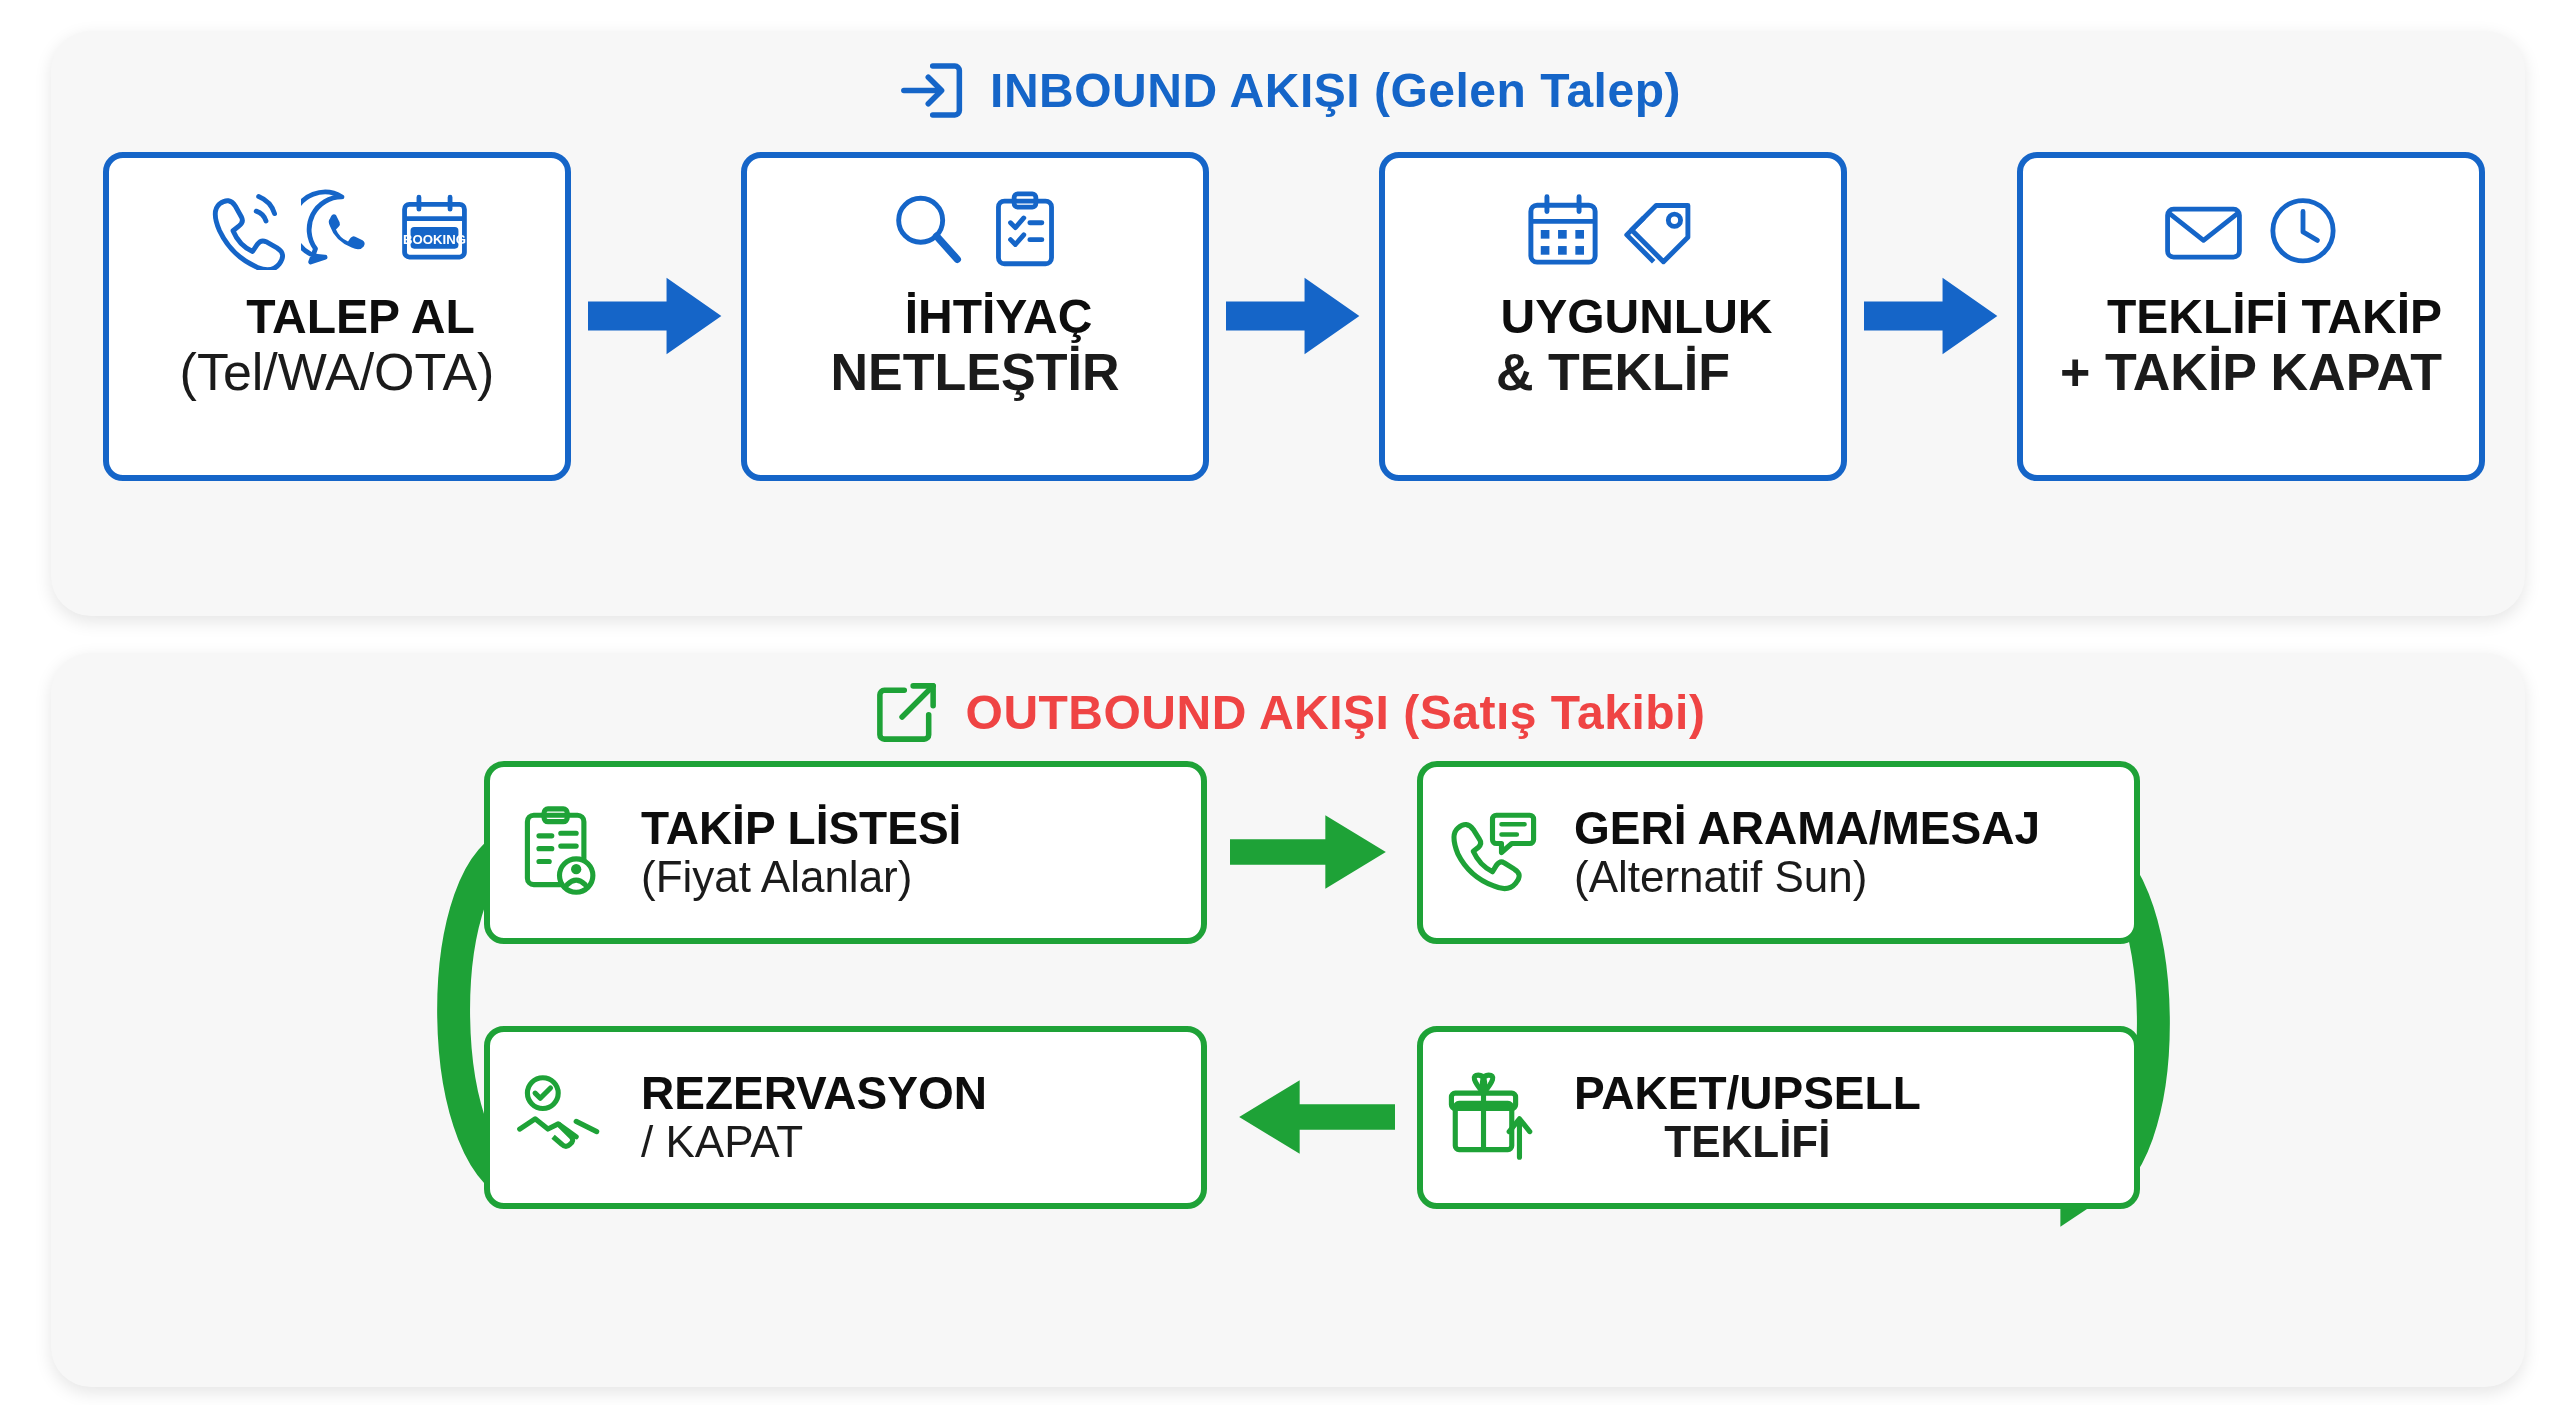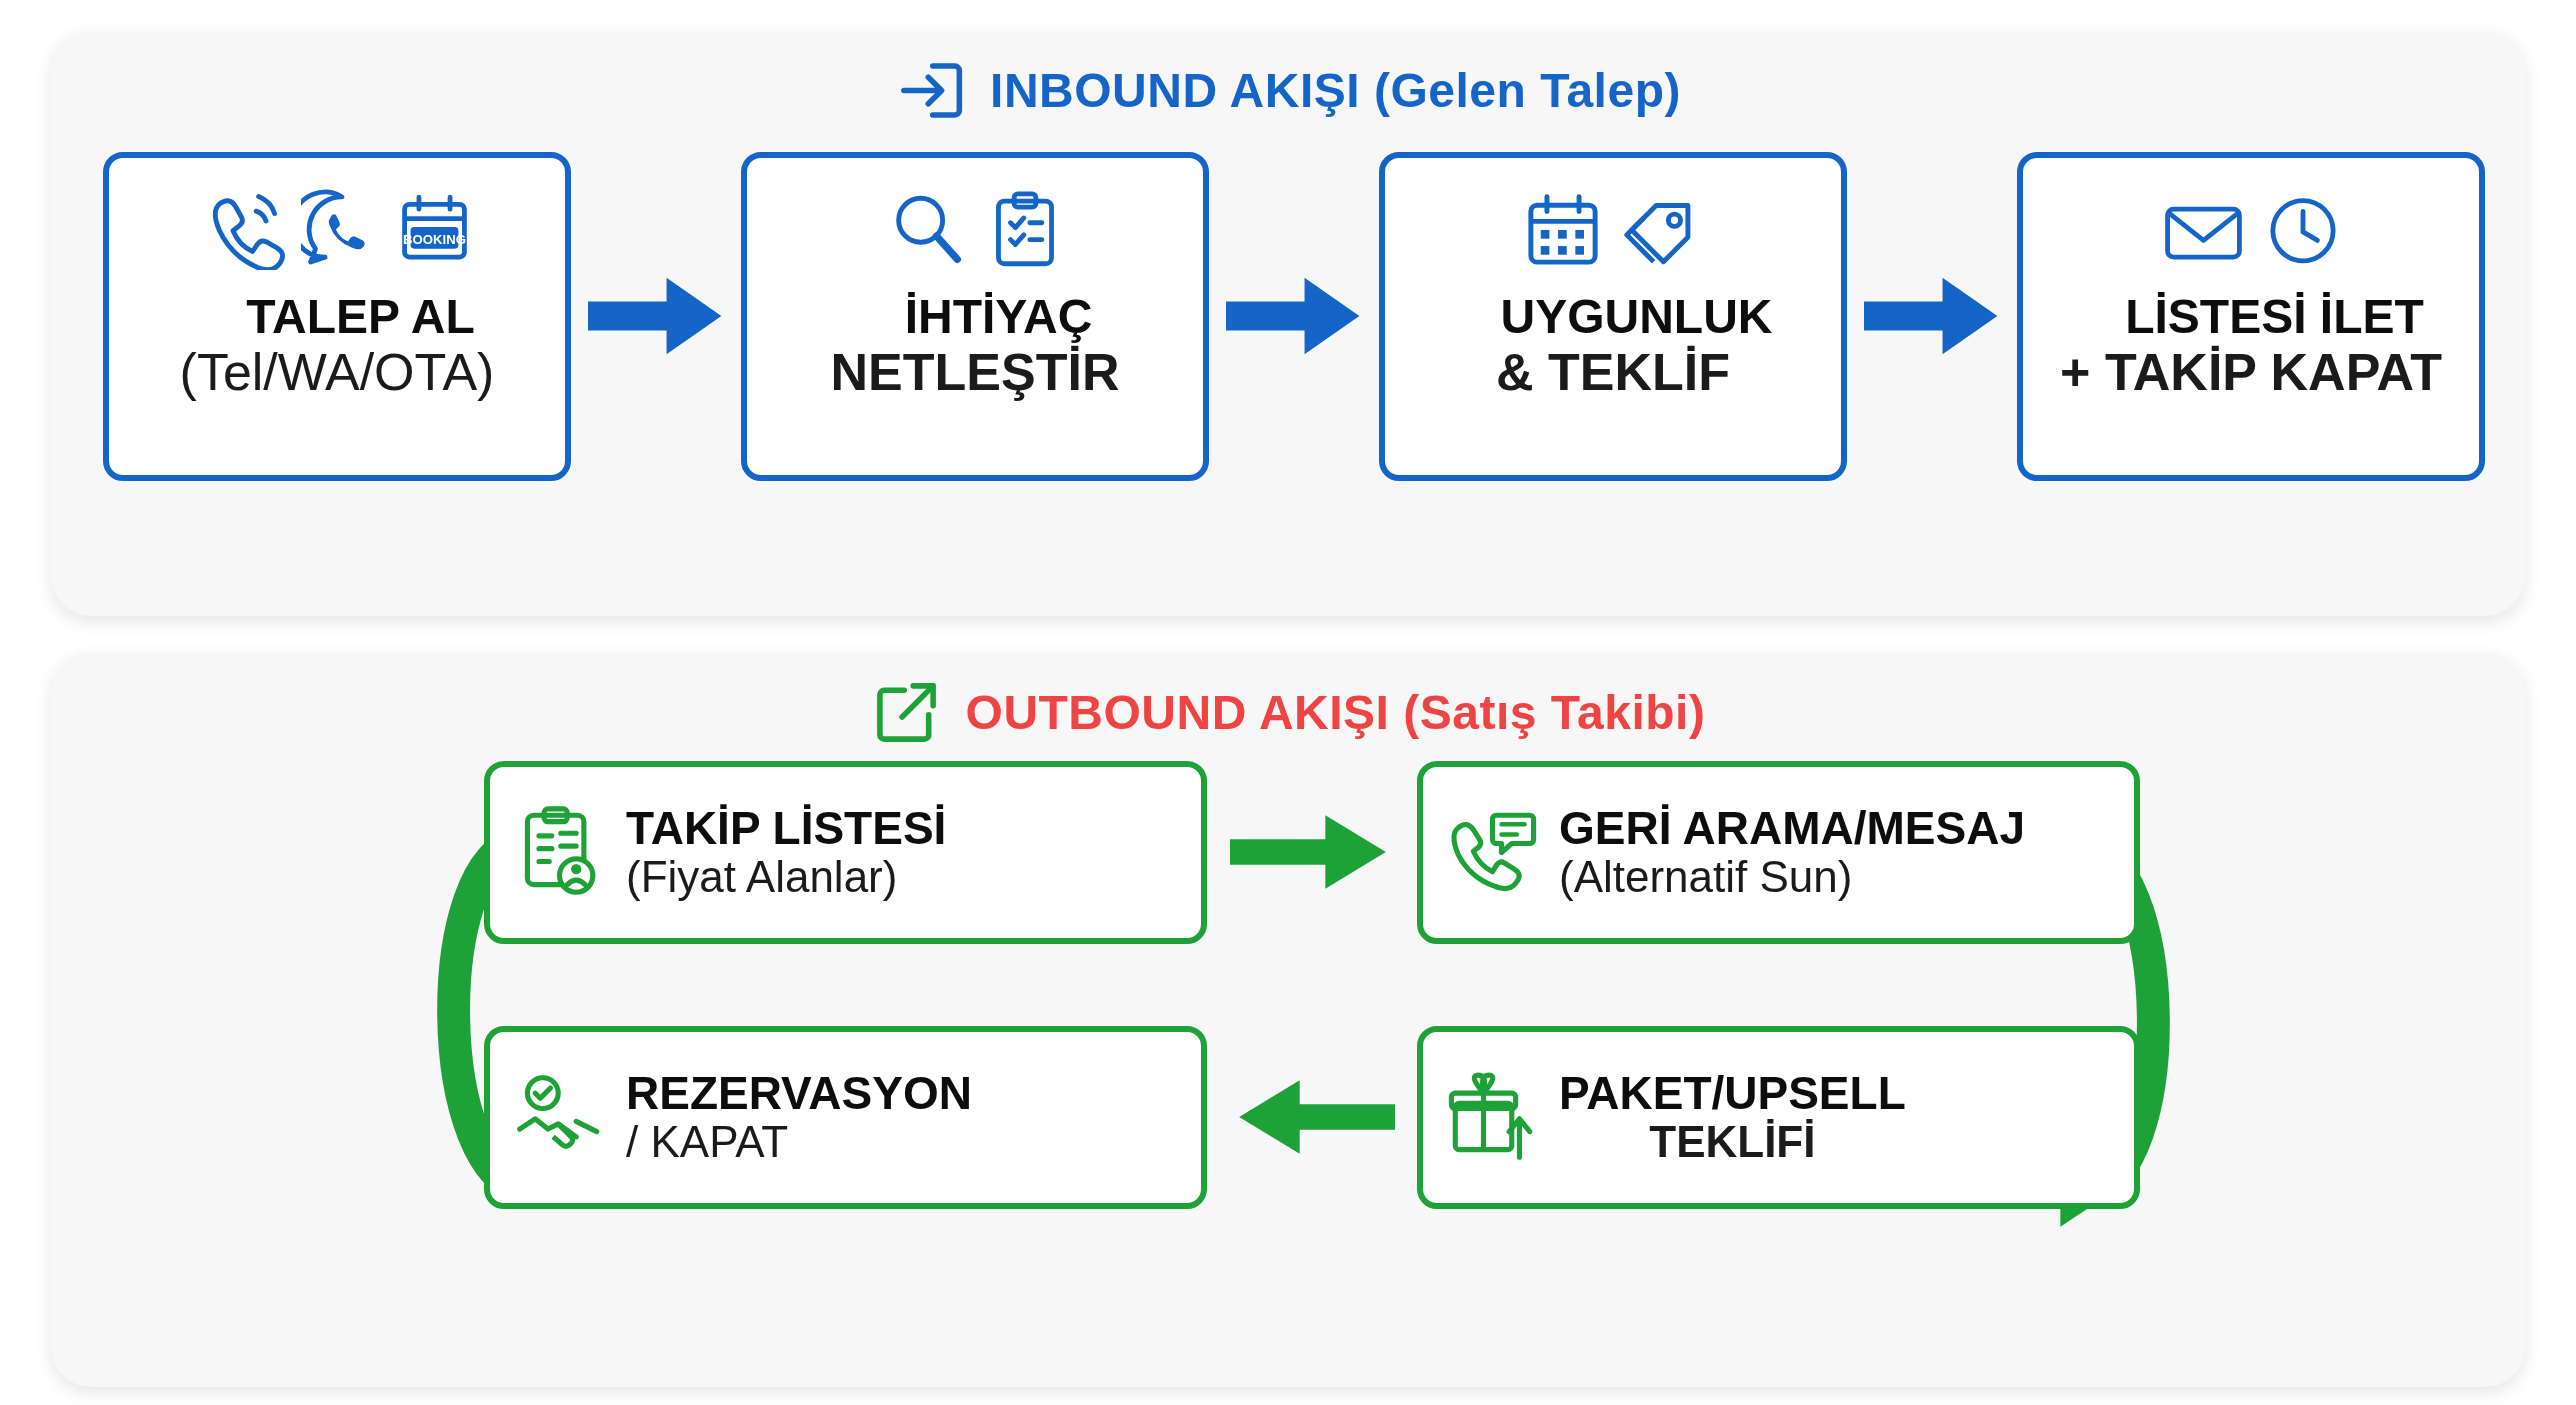--- a/index.html
+++ b/index.html
@@ -130,21 +130,21 @@
   }
   .ob-card {
     width: 723px;
     height: 183px;
     background: #ffffff;
     border: 6.4px solid #1ea237;
     border-radius: 20px;
     box-sizing: border-box;
     display: flex;
     align-items: center;
-    gap: 17px;
+    gap: 32px;
     padding: 0 20px;
   }
   .ob-card-icon {
     flex: 0 0 auto;
     display: flex;
     align-items: center;
     justify-content: center;
     width: 99px;
   }
   .ob-text {
@@ -302,21 +302,21 @@
               <path d="M10 20 L38 42 L66 20" fill="none" stroke="#1565c8" stroke-width="4" stroke-linecap="round" stroke-linejoin="round"></path>
             </svg>
           </span>
           <span>
             <svg width="82" height="81" viewBox="0 0 68 66">
               <circle cx="34" cy="34" r="25" fill="none" stroke="#1565c8" stroke-width="4"></circle>
               <path d="M34 18 V35 L46 42" fill="none" stroke="#1565c8" stroke-width="4" stroke-linecap="round" stroke-linejoin="round"></path>
             </svg>
           </span>
         </div>
-        <div class="ib-label">LİSTESİ İLET</div>
+        <div class="ib-label">TEKLİFİ TAKİP</div>
         <div class="ib-sub bold">+ TAKİP KAPAT</div>
       </div>
 
     </div>
   </section>
 
   <section class="panel panel-outbound">
 
     <div class="panel-title title-outbound">
       <span class="title-icon">

